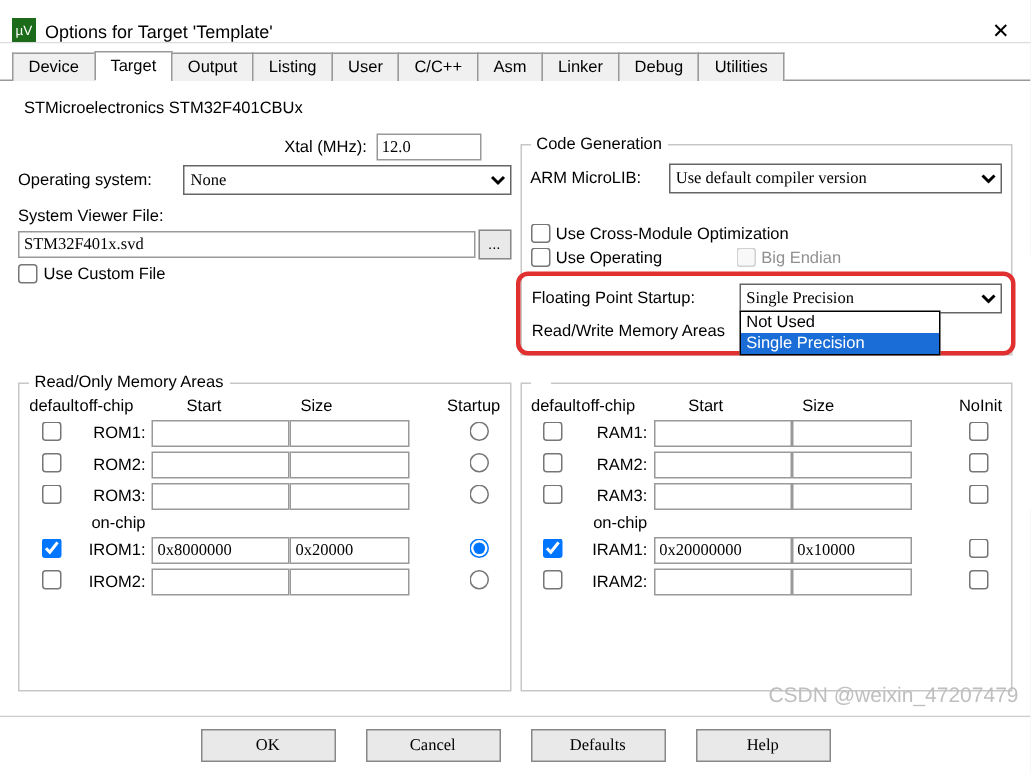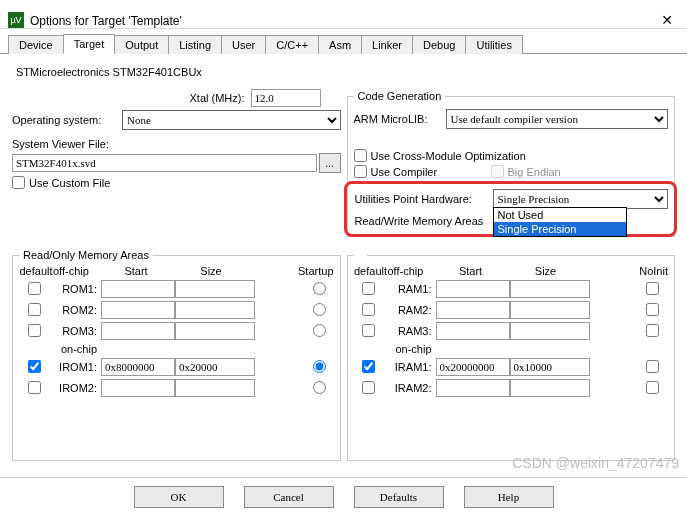--- a/index.html
+++ b/index.html
@@ -23,21 +23,21 @@
   input[type=checkbox]{width:13px;height:13px;margin:0 4px 0 0}
   input[type=radio]{width:13px;height:13px;margin:0}
   select{height:20px;font:11px Tahoma;border:1px solid #666;background:#fff}
   .twocol{display:flex;gap:6px}
   .col{flex:1;min-width:0}
   .memhdr{display:flex;align-items:center;margin:0 0 2px 0}
   .memhdr span{text-align:center}
   .memrow{display:flex;align-items:center;margin:3px 0}
   .memrow .nm{width:44px;text-align:right;padding-right:4px}
   .memrow input[type=text]{width:80px}
-  .memrow input.addr{width:74px}
+  .memrow input.addr{width:92px}
   .memrow .rad{width:28px;text-align:center}
   .memrow .dfl{width:34px;text-align:center}
   .redbox{border:3px solid #e03030;border-radius:8px;padding:0 0;}
   .dropdown{position:relative}
   .dd-list{position:absolute;left:0;top:18px;border:1px solid #000;background:#fff;z-index:5;width:132px}
   .dd-item{padding:1px 4px}
   .dd-item.sel{background:#1a6dd6;color:#fff}
   .btnbar{display:flex;justify-content:center;gap:20px;padding:8px;border-top:1px solid #ccc;background:#fff}
   .btn{width:90px;height:22px;border:1px solid #888;background:#e9e9e9;font:11px Tahoma}
   .watermark{position:absolute;right:8px;bottom:6px;color:#bfbfbf;font-size:14px;pointer-events:none}
@@ -105,27 +105,27 @@
               <option>Use default compiler version</option>
             </select>
           </div>
           <div style="height:14px"></div>
           <div class="row">
             <input type="checkbox" style="">
             <span class="lbl">Use Cross-Module Optimization</span>
           </div>
           <div class="row">
             <input type="checkbox" style="">
-            <span class="lbl" style="width:120px">Use Compiler</span>
+            <span class="lbl" style="width:120px">Use Operating</span>
             <input type="checkbox" disabled="" style="">
             <span class="lbl" style="color:#909090">Big Endian</span>
           </div>
           <div class="redbox" style="margin:2px -9px -7px -10px;padding:2px 6px 4px 8px">
             <div class="row">
-              <span class="lbl" style="width:138px">Utilities Point Hardware:</span>
+              <span class="lbl" style="width:138px">Floating Point Startup:</span>
               <span class="dropdown" style="flex:1">
                 <select style="width:100%">
                   <option>Single Precision</option>
                 </select>
                 <div class="dd-list">
                   <div class="dd-item">Not Used</div>
                   <div class="dd-item sel">Single Precision</div>
                 </div>
               </span>
             </div>

